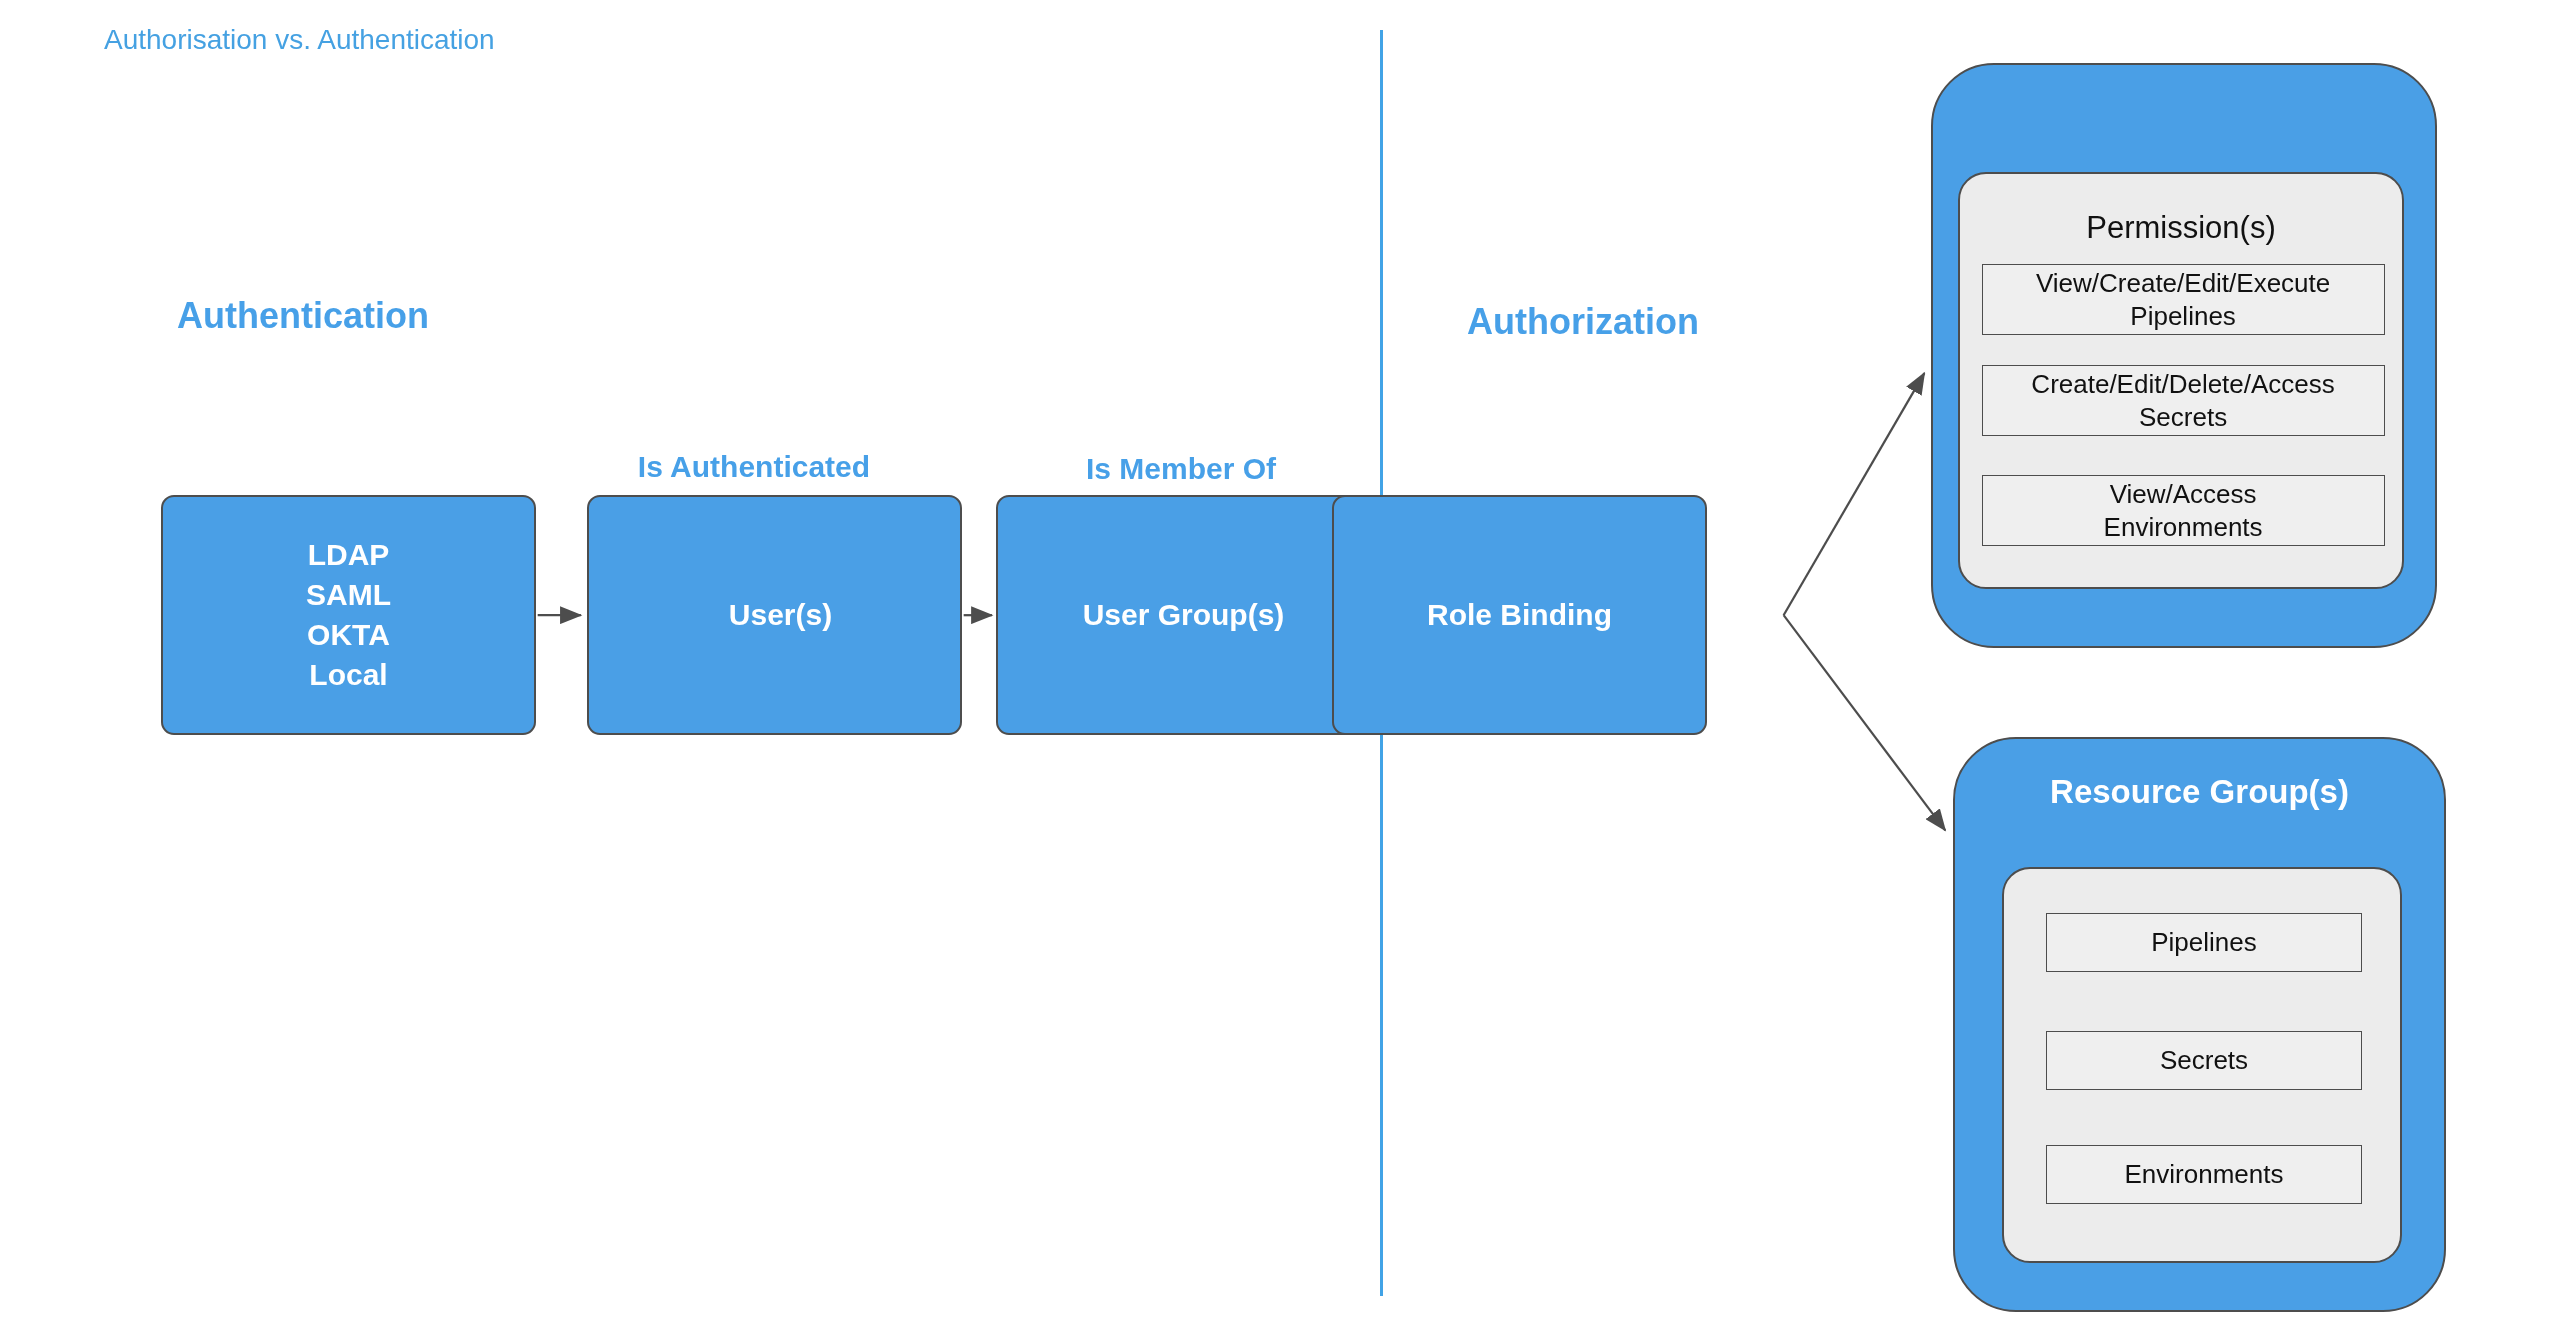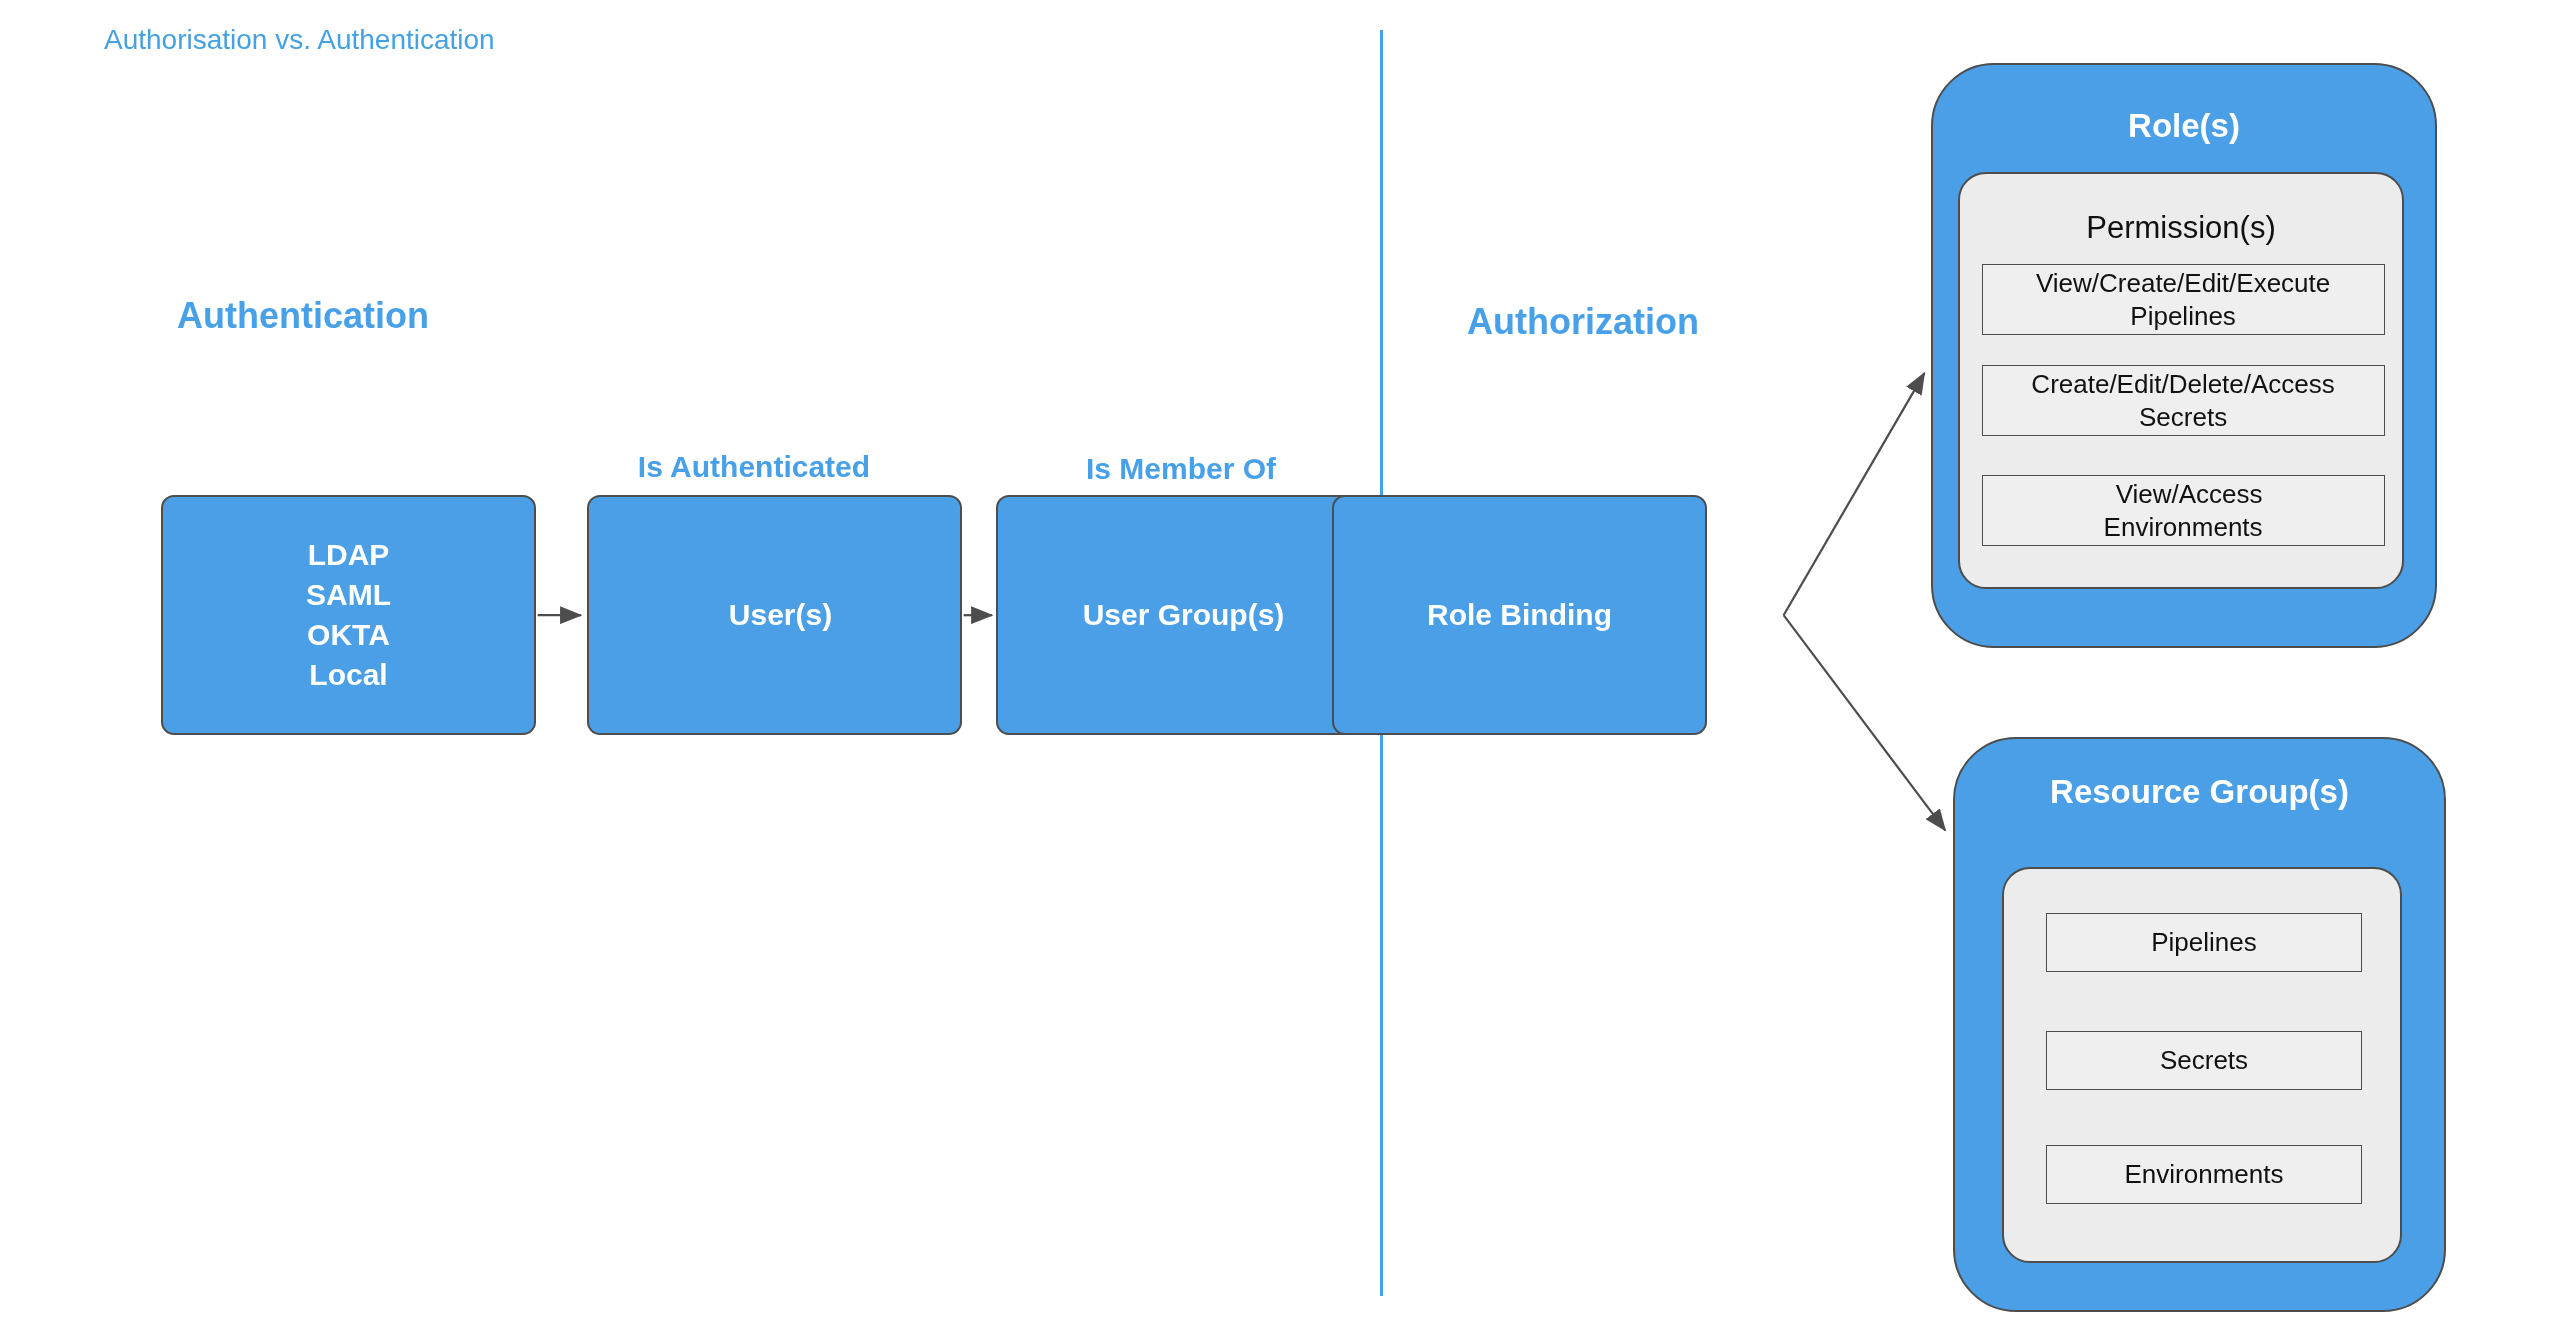--- a/index.html
+++ b/index.html
@@ -65,21 +65,21 @@
   }
   .sub-box{
     position:absolute;box-sizing:border-box;
     background:var(--item_gray,#EFEFEF);border:1.5px solid var(--line_dark,#4D4D4D);
     display:flex;align-items:center;justify-content:center;text-align:center;
     font-size:26px;line-height:33px;color:var(--text_dark,#111111);white-space:pre-line;
   }
   .perm-item{left:21.6px;width:403px;height:71px;}
   .perm-item-0{top:90px;}
   .perm-item-1{top:191px;}
-  .perm-item-2{top:301px;text-align:right;}
+  .perm-item-2{top:301px;}
   .res-item{left:42px;width:316px;height:59px;}
   .res-item-0{top:44px;}
   .res-item-1{top:162px;}
   .res-item-2{top:276px;}
 </style>
 </head>
 <body>
 
 <div class="canvas">
 
@@ -119,21 +119,20 @@
 
   <div class="node node-user-groups">
     <div>User Group(s)</div>
   </div>
 
   <div class="node node-role-binding">
     <div>Role Binding</div>
   </div>
 
   <div class="container container-roles">
-    <div class="container-title">Role(s)</div>
     <div class="panel panel-permissions">
       <div class="panel-title">Permission(s)</div>
       <div class="sub-box perm-item perm-item-0">View/Create/Edit/Execute
 Pipelines</div>
       <div class="sub-box perm-item perm-item-1">Create/Edit/Delete/Access
 Secrets</div>
       <div class="sub-box perm-item perm-item-2">View/Access
 Environments</div>
     </div>
   </div>

